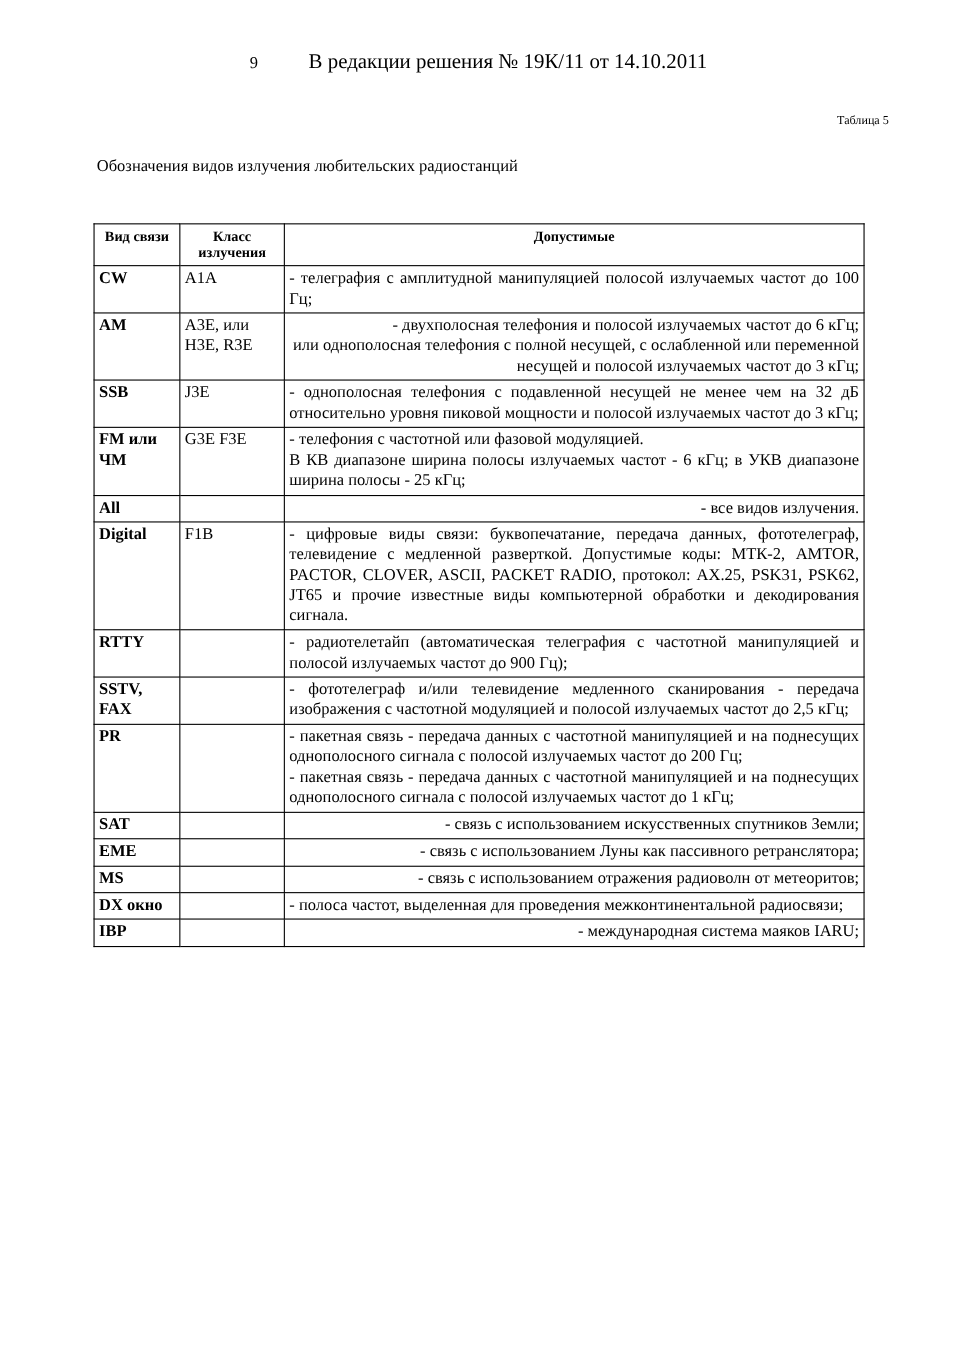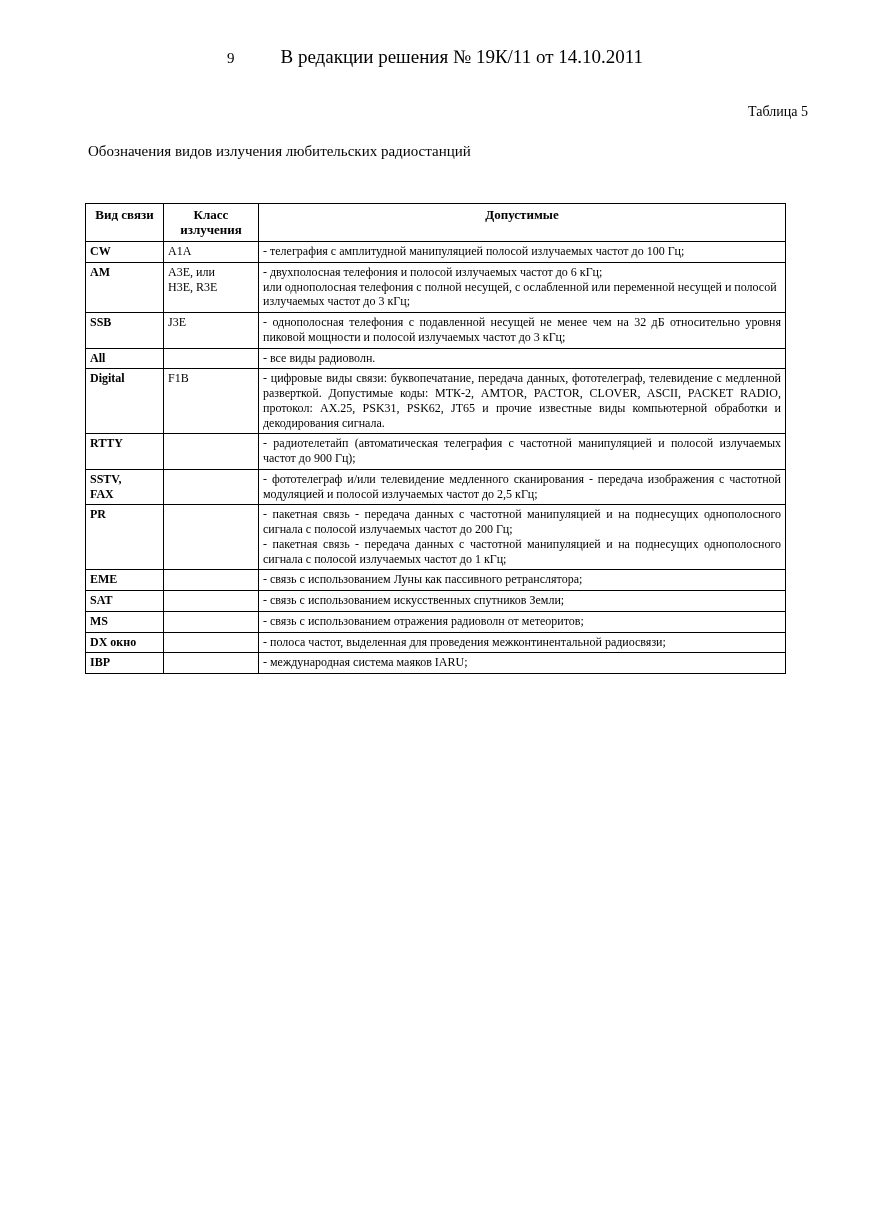--- a/index.html
+++ b/index.html
@@ -34,21 +34,21 @@
     font-size: 15px;
     margin-right: 46px;
   }
   .header-note {
     font-size: 19px;
   }
   .table-caption {
     position: absolute;
     right: 62px;
     top: 104px;
-    font-size: 14px;
+    font-size: 11px;
   }
   .doc-title {
     position: absolute;
     left: 88px;
     top: 142px;
     font-size: 15px;
     line-height: 1.28;
   }
   table.main {
     position: absolute;
@@ -56,21 +56,21 @@
     top: 203px;
     width: 700px;
     border-collapse: collapse;
     table-layout: fixed;
     border-radius: 19px;
   }
   table.main td, table.main th {
     border: 1px solid #000000;
     vertical-align: top;
     padding: 2px 4px 3px 4px;
-    font-size: 12px;
+    font-size: 15px;
     line-height: 1.23;
   }
   table.main thead th {
     text-align: center;
     font-weight: bold;
     font-size: 13px;
     line-height: 1.16;
     padding: 3px 2px 4px 2px;
   }
   td.c1 {
@@ -83,21 +83,21 @@
     font-size: 13.6px;
     white-space: pre-line;
   }
   td.c3 {
     text-align: justify;
     text-justify: inter-word;
     hyphens: none;
     white-space: pre-line;
   }
   td.c3.nojust {
-    text-align: left;
+    text-align: right;
   }
   col.w1 { width: 78px; }
   col.w2 { width: 95px; }
   col.w3 { width: 527px; }
 </style>
 </head>
 <body>
 
 <div class="page">
 
@@ -138,23 +138,30 @@
 H3E, R3E</td>
           <td class="c3 nojust">- двухполосная телефония и полосой излучаемых частот до 6 кГц;
 или однополосная телефония с полной несущей, с ослабленной или переменной несущей и полосой излучаемых частот до 3 кГц;</td>
         </tr>
         <tr>
           <td class="c1">SSB</td>
           <td class="c2">J3E</td>
           <td class="c3">- однополосная телефония с подавленной несущей не менее чем на 32 дБ относительно уровня пиковой мощности и полосой излучаемых частот до 3 кГц;</td>
         </tr>
         <tr>
+          <td class="c1">FM или
+ЧМ</td>
+          <td class="c2">G3E F3E</td>
+          <td class="c3">- телефония с частотной или фазовой модуляцией.
+В КВ диапазоне ширина полосы излучаемых частот - 6 кГц; в УКВ диапазоне ширина полосы - 25 кГц;</td>
+        </tr>
+        <tr>
           <td class="c1">All</td>
           <td class="c2"></td>
-          <td class="c3 nojust">- все виды радиоволн.</td>
+          <td class="c3 nojust">- все видов излучения.</td>
         </tr>
         <tr>
           <td class="c1">Digital</td>
           <td class="c2">F1B</td>
           <td class="c3">-    цифровые    виды    связи:    буквопечатание,    передача    данных, фототелеграф, телевидение с медленной разверткой. Допустимые коды: МТК-2, AMTOR, PACTOR, CLOVER, ASCII, PACKET RADIO, протокол: AX.25, PSK31, PSK62, JT65 и прочие известные виды компьютерной обработки и декодирования сигнала.</td>
         </tr>
         <tr>
           <td class="c1">RTTY</td>
           <td class="c2"></td>
           <td class="c3">-     радиотелетайп     (автоматическая     телеграфия     с     частотной манипуляцией и полосой излучаемых частот до 900 Гц);</td>
@@ -165,28 +172,28 @@
           <td class="c2"></td>
           <td class="c3">-   фототелеграф   и/или   телевидение   медленного   сканирования   - передача изображения с частотной модуляцией и полосой излучаемых частот до 2,5 кГц;</td>
         </tr>
         <tr>
           <td class="c1">PR</td>
           <td class="c2"></td>
           <td class="c3">- пакетная связь - передача данных с частотной манипуляцией и на поднесущих однополосного сигнала с полосой излучаемых частот до 200 Гц;
 - пакетная связь - передача данных с частотной манипуляцией и на поднесущих однополосного сигнала с полосой излучаемых частот до 1 кГц;</td>
         </tr>
         <tr>
+          <td class="c1">SAT</td>
+          <td class="c2"></td>
+          <td class="c3 nojust">- связь с использованием искусственных спутников Земли;</td>
+        </tr>
+        <tr>
           <td class="c1">EME</td>
           <td class="c2"></td>
           <td class="c3 nojust">- связь с использованием Луны как пассивного ретранслятора;</td>
-        </tr>
-        <tr>
-          <td class="c1">SAT</td>
-          <td class="c2"></td>
-          <td class="c3 nojust">- связь с использованием искусственных спутников Земли;</td>
         </tr>
         <tr>
           <td class="c1">MS</td>
           <td class="c2"></td>
           <td class="c3 nojust">- связь с использованием отражения радиоволн от метеоритов;</td>
         </tr>
         <tr>
           <td class="c1">DX окно</td>
           <td class="c2"></td>
           <td class="c3">-  полоса  частот,  выделенная  для  проведения  межконтинентальной радиосвязи;</td>

